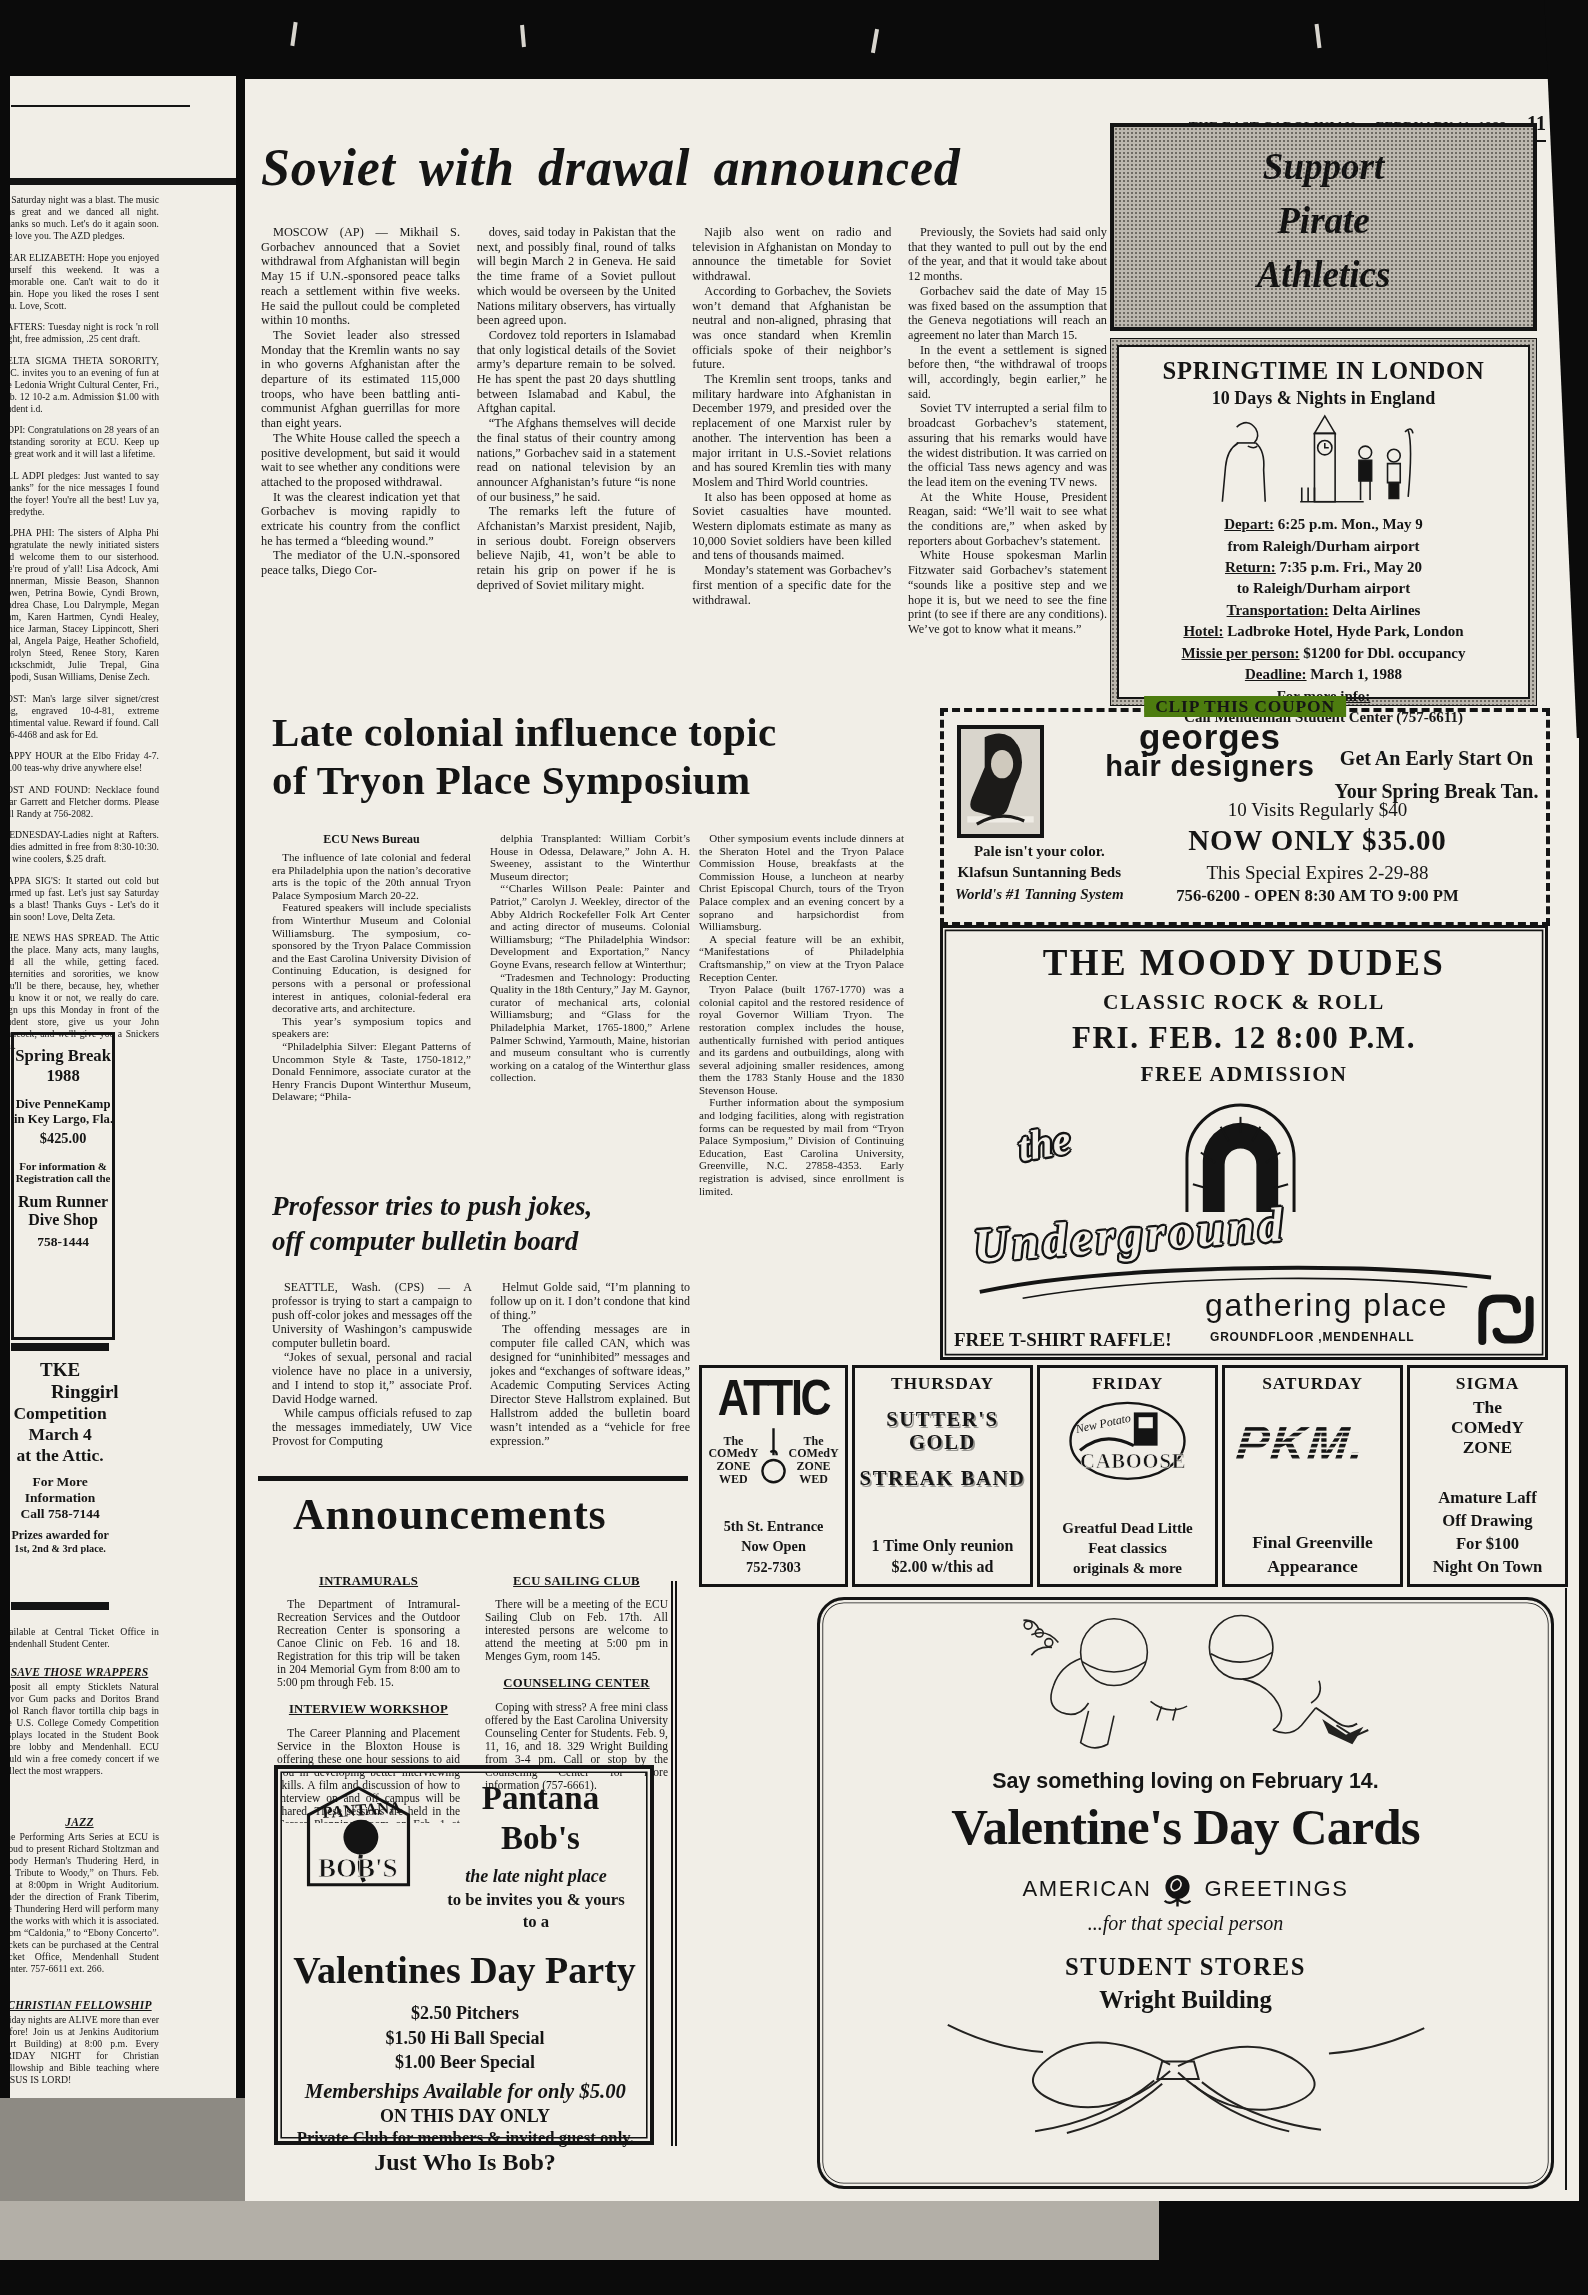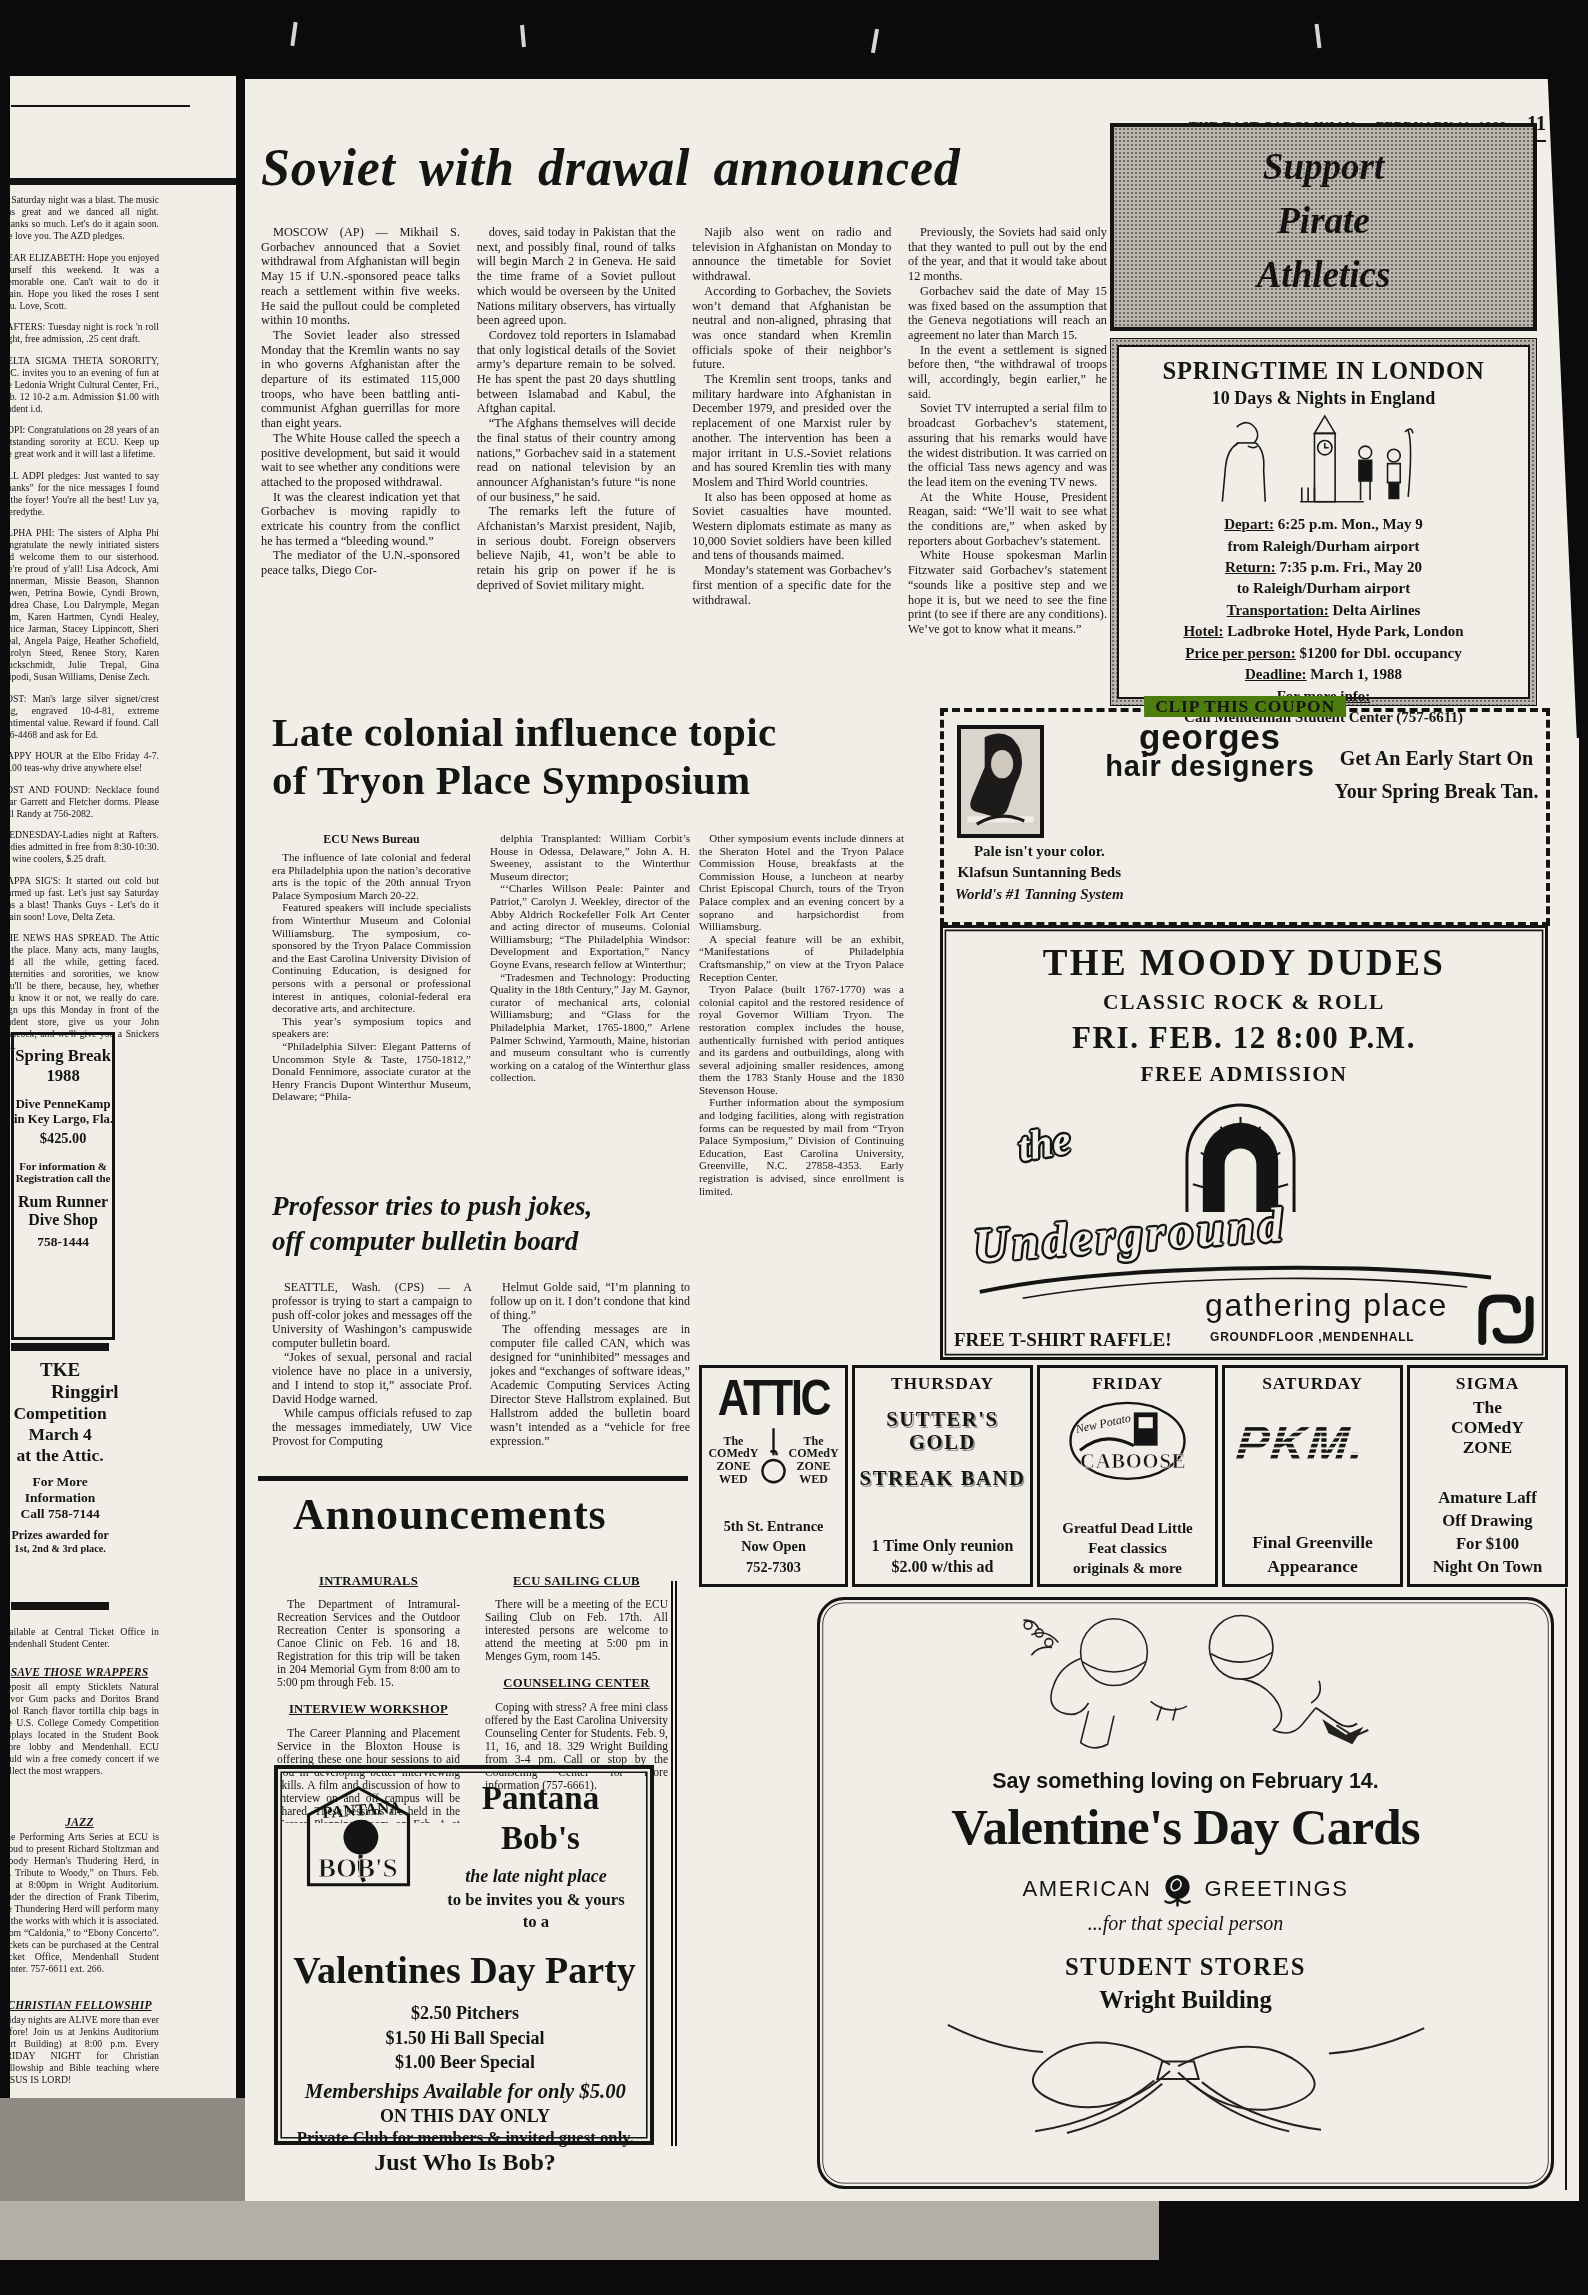--- a/index.html
+++ b/index.html
@@ -200,21 +200,21 @@
               <path d="M272 26 q8 -8 10 2"></path>
             </g>
           </svg>
           <div data-name="london-details">
             <div class="ldn-line" data-name="london-detail-line"><span class="lab">Depart:</span><span> 6:25 p.m. Mon., May 9</span></div>
             <div class="ldn-line" data-name="london-detail-line"><span class="lab"></span><span>from Raleigh/Durham airport</span></div>
             <div class="ldn-line" data-name="london-detail-line"><span class="lab">Return:</span><span> 7:35 p.m. Fri., May 20</span></div>
             <div class="ldn-line" data-name="london-detail-line"><span class="lab"></span><span>to Raleigh/Durham airport</span></div>
             <div class="ldn-line" data-name="london-detail-line"><span class="lab">Transportation:</span><span> Delta Airlines</span></div>
             <div class="ldn-line" data-name="london-detail-line"><span class="lab">Hotel:</span><span> Ladbroke Hotel, Hyde Park, London</span></div>
-            <div class="ldn-line" data-name="london-detail-line"><span class="lab">Price per person:</span><span> $1200 for Dbl. occupancy</span></div>
+            <div class="ldn-line" data-name="london-detail-line"><span class="lab">Missie per person:</span><span> $1200 for Dbl. occupancy</span></div>
             <div class="ldn-line" data-name="london-detail-line"><span class="lab">Deadline:</span><span> March 1, 1988</span></div>
             <div class="ldn-line" data-name="london-detail-line"><span class="lab">For more info:</span><span></span></div>
             <div class="ldn-line" data-name="london-detail-line"><span class="lab"></span><span>Call Mendenhall Student Center (757-6611)</span></div>
           </div>
         </div>
       </div>
     </div>
 
     <div class="abs b" data-name="tryon-headline" style="left:27px;top:630px;font-size:41px;line-height:1.16;letter-spacing:0.4px;">
       <div data-name="tryon-headline-line1">Late colonial influence topic</div>
@@ -378,20 +378,26 @@
         <div data-name="georges-logo-line2" style="font-size:29px;text-align:center;margin-top:-6.4px;letter-spacing:0.8px;">hair designers</div>
       </div>
       <div class="abs b" data-name="coupon-right-text" style="left:383px;top:30px;width:219px;font-size:20px;line-height:33px;text-align:center;">
         <div data-name="coupon-right-line">Get An Early Start On</div>
         <div data-name="coupon-right-line">Your Spring Break Tan.</div>
       </div>
       <div class="abs b" data-name="coupon-left-text" style="left:4.8px;top:129px;width:181px;font-size:15px;line-height:21.4px;text-align:center;">
         <div data-name="coupon-left-line">Pale isn't your color.</div>
         <div data-name="coupon-left-line">Klafsun Suntanning Beds</div>
         <div class="i" data-name="coupon-left-line">World's #1 Tanning System</div>
+      </div>
+      <div class="abs" data-name="coupon-offer" style="left:199px;top:87px;width:349px;text-align:center;">
+        <div data-name="offer-regular" style="font-size:19px;">10 Visits Regularly $40</div>
+        <div class="b" data-name="offer-now" style="font-size:29px;margin-top:3.2px;letter-spacing:0.8px;">NOW ONLY $35.00</div>
+        <div data-name="offer-expires" style="font-size:19px;margin-top:4.8px;">This Special Expires 2-29-88</div>
+        <div class="b" data-name="offer-phone-hours" style="font-size:16.7px;margin-top:1.6px;">756-6200 -  OPEN 8:30 AM TO 9:00 PM</div>
       </div>
     </div>
 
     <div class="abs" data-name="moody-dudes-ad" style="left:695px;top:846px;width:608px;height:435px;border:3.2px solid #141414;box-sizing:border-box;box-shadow:inset 0 0 0 1.6px #f1eee7, inset 0 0 0 3.2px #141414;">
       <div class="ctr b" data-name="moody-title" style="font-size:37px;margin-top:12.7px;letter-spacing:2.4px;">THE MOODY DUDES</div>
       <div class="ctr b" data-name="moody-line2" style="font-size:21.4px;margin-top:6.4px;letter-spacing:1.6px;">CLASSIC ROCK &amp; ROLL</div>
       <div class="ctr b" data-name="moody-line3" style="font-size:31px;margin-top:4.8px;letter-spacing:1.6px;">FRI. FEB. 12 8:00 P.M.</div>
       <div class="ctr b" data-name="moody-line4" style="font-size:21.4px;margin-top:6.4px;letter-spacing:1.6px;">FREE ADMISSION</div>
       <svg data-name="underground-arch-icon" width="119" height="119" viewBox="0 0 120 120" style="position:absolute;left:238px;top:173px;">
         <path d="M6 112 V58 A54 54 0 0 1 114 58 V112" fill="none" stroke="#141414" stroke-width="3"></path>

